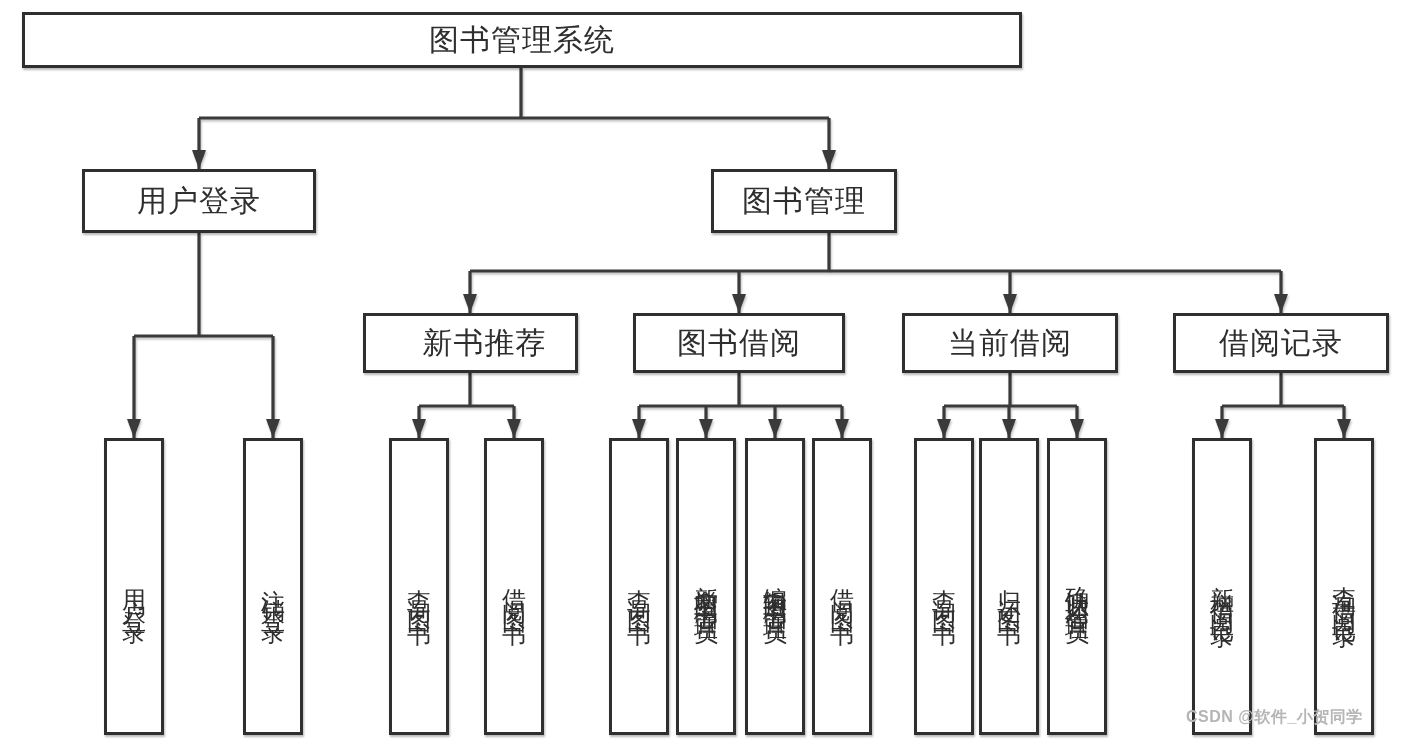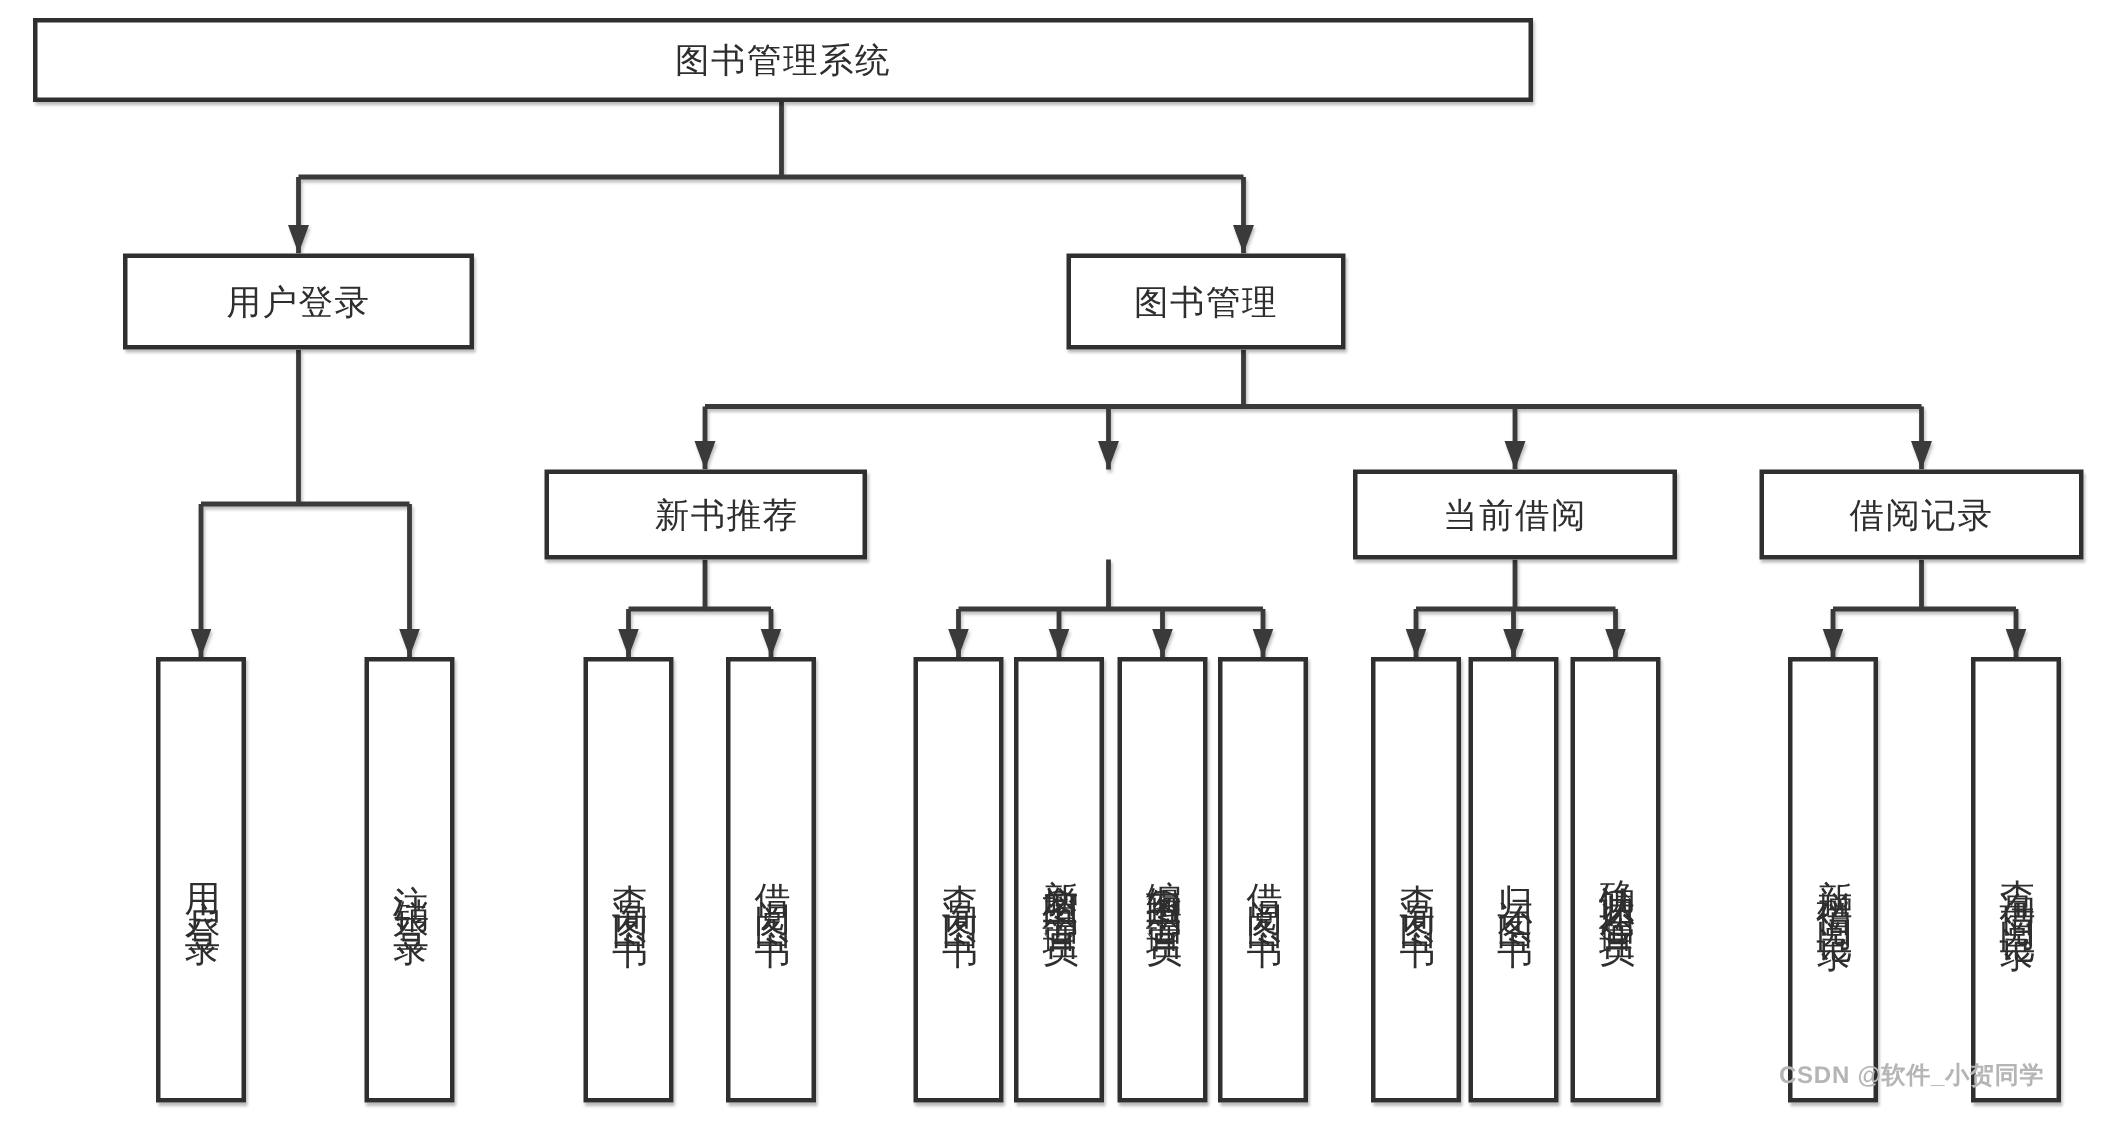--- a/index.html
+++ b/index.html
@@ -31,21 +31,21 @@
   .connectors .ah { fill: var(--line); stroke: none; }
 
   .node {
     position: absolute;
     background: #fff;
     border: 3px solid var(--border);
     box-shadow: 1px 2px 2px rgba(0,0,0,0.28);
     display: flex;
     align-items: center;
     justify-content: center;
-    font-size: 23px;
+    font-size: 30px;
     letter-spacing: 1px;
     color: var(--text);
   }
 
   .node.leaf { font-size: 24px; }
   .leaf .vtext {
     writing-mode: vertical-rl;
     text-orientation: mixed;
     line-height: 1;
     white-space: nowrap;
@@ -143,20 +143,23 @@
   <div class="node n-login">
     <span>用户登录</span>
   </div>
   <div class="node n-mgmt">
     <span>图书管理</span>
   </div>
 
   <div class="node n-newbook">
     <span>新书推荐</span>
   </div>
+  <div class="node n-borrow">
+    <span>图书借阅</span>
+  </div>
   <div class="node n-current">
     <span>当前借阅</span>
   </div>
   <div class="node n-records">
     <span>借阅记录</span>
   </div>
 
   <div class="node leaf ls4 lf-1">
     <span class="vtext">用户登录</span>
   </div>

